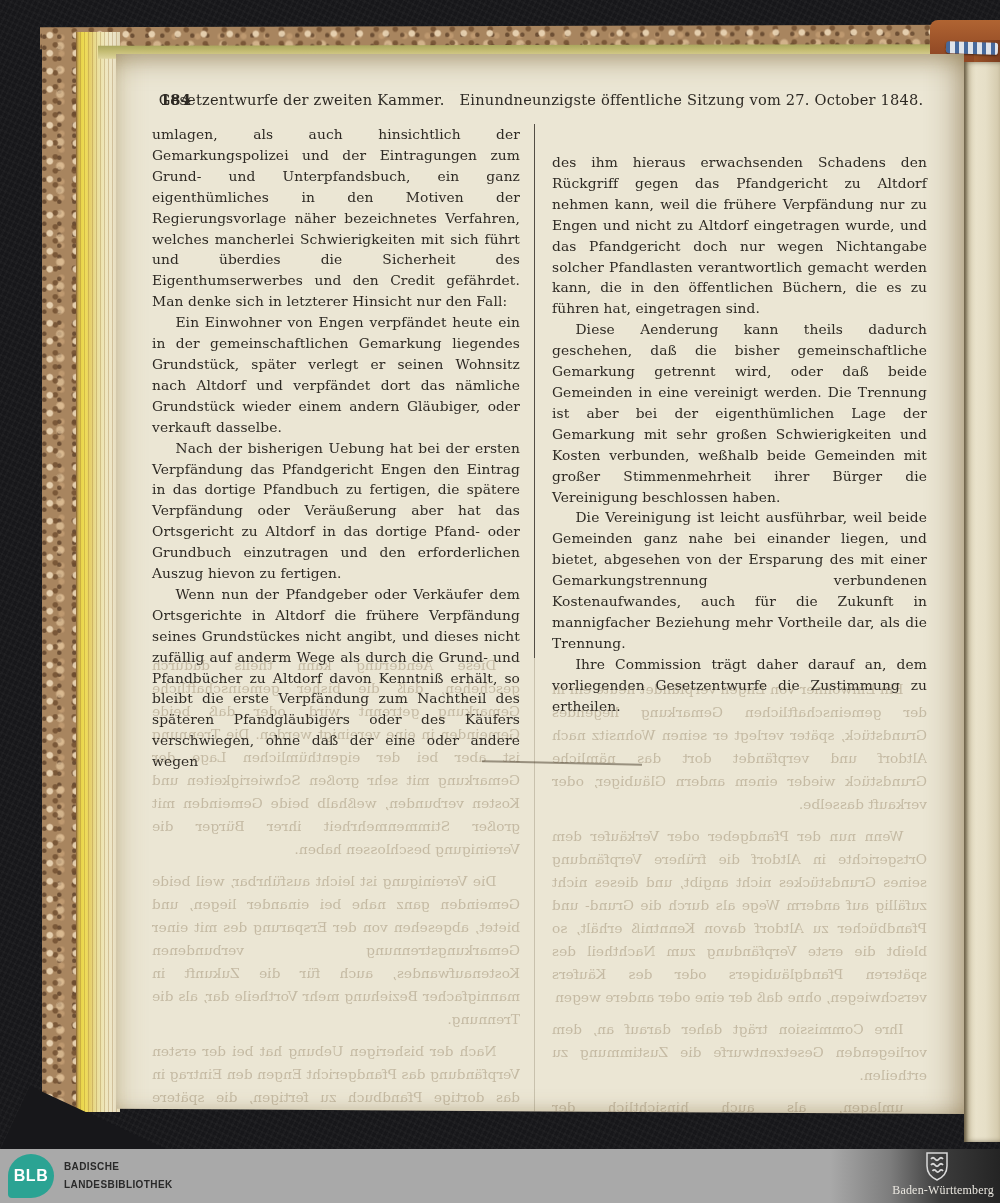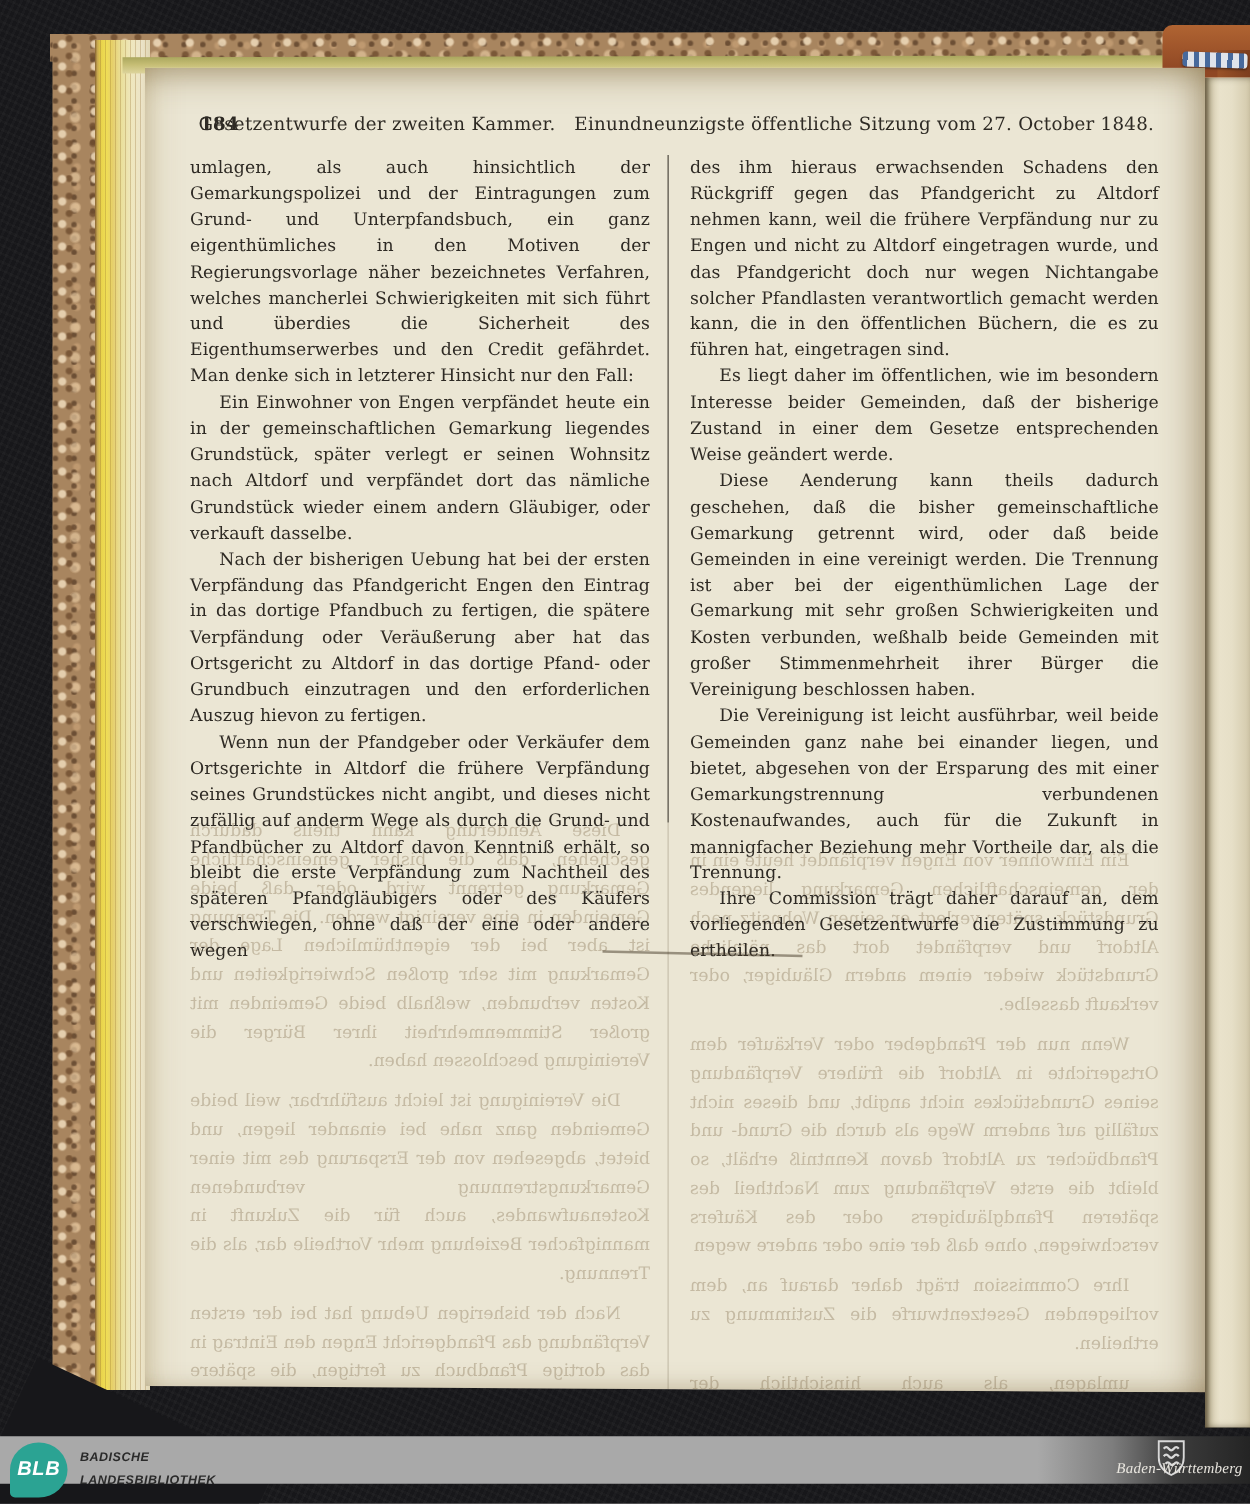--- a/index.html
+++ b/index.html
@@ -52,37 +52,37 @@
   
   .page-header{position:absolute;top:37px;left:36px;width:778px;display:flex;
     justify-content:center;gap:15px;font-size:14.6px;letter-spacing:.2px;white-space:nowrap;}
   .pagenum{position:absolute;left:8px;top:0;font-weight:700;}
   
   .col{position:absolute;top:70px;font-size:13.8px;line-height:20.9px;text-align:justify;
     letter-spacing:.1px;}
   .col p{margin:0;text-indent:1.7em;}
   .col p.first{text-indent:0;}
   .col-left{left:36px;width:368px;}
-  .col-right{left:436px;width:375px;}
+  .col-right{left:436px;width:375px;margin-top:28px;}
   .col-divider{position:absolute;left:418px;top:70px;width:1px;height:534px;background:rgba(45,40,32,.8);}
   .col-divider-faint{position:absolute;left:418px;top:604px;width:1px;height:468px;background:rgba(100,88,62,.26);}
   
   .bleed{position:absolute;overflow:hidden;transform:scaleX(-1);
     color:rgba(122,104,70,.34);filter:blur(.5px);
     font-size:13.8px;line-height:23px;text-align:justify;}
   .bleed p{margin:0 0 0;text-indent:1.7em;}
   .bleed p + p{margin-top:9px;}
   .bleed-left{left:36px;top:600px;width:368px;height:458px;}
   .bleed-right{left:436px;top:624px;width:375px;height:448px;}
   .crease{position:absolute;left:366px;top:708px;width:160px;height:2px;
     background:rgba(70,58,40,.5);transform:rotate(1.3deg);}
   
-  .footer-bar{position:absolute;left:0;top:1149px;width:1000px;height:38px;
+  .footer-bar{position:absolute;left:0;top:1149px;width:1000px;height:54px;
     background:linear-gradient(90deg,#a9a9a9 0,#a9a9a9 83%,#7d7d7d 89%,#3c3c3c 94%,#242424 100%);
-    font-family:"Liberation Sans","DejaVu Sans",sans-serif;font-style:italic;}
+    font-family:"Liberation Sans","DejaVu Sans",sans-serif;}
   .blb-logo{position:absolute;left:8px;top:5px;width:46px;height:44px;background:#2ba393;
     border-radius:50% 50% 50% 4px;display:flex;align-items:center;justify-content:center;
     color:#ffffff;font-weight:700;font-size:16px;letter-spacing:.5px;}
   .lib-name{position:absolute;left:64px;top:9px;font-weight:700;font-size:10px;
     line-height:17.5px;color:#2a2a2a;letter-spacing:.4px;}
   .coa{position:absolute;left:922px;top:2px;width:30px;height:32px;}
   .state-name{position:absolute;right:6px;bottom:5px;font-family:"Liberation Serif","DejaVu Serif",serif;
     font-size:12px;color:#e9e6df;letter-spacing:.2px;}
 </style>
 </head>
@@ -125,21 +125,20 @@
       <p>Ein Einwohner von Engen verpfändet heute ein in der gemeinschaftlichen Gemarkung liegendes Grundstück, später verlegt er seinen Wohnsitz nach Altdorf und verpfändet dort das nämliche Grundstück wieder einem andern Gläubiger, oder verkauft dasselbe.</p>
       <p>Nach der bisherigen Uebung hat bei der ersten Verpfändung das Pfandgericht Engen den Eintrag in das dortige Pfandbuch zu fertigen, die spätere Verpfändung oder Veräußerung aber hat das Ortsgericht zu Altdorf in das dortige Pfand- oder Grundbuch einzutragen und den erforderlichen Auszug hievon zu fertigen.</p>
       <p>Wenn nun der Pfandgeber oder Verkäufer dem Ortsgerichte in Altdorf die frühere Verpfändung seines Grundstückes nicht angibt, und dieses nicht zufällig auf anderm Wege als durch die Grund- und Pfandbücher zu Altdorf davon Kenntniß erhält, so bleibt die erste Verpfändung zum Nachtheil des späteren Pfandgläubigers oder des Käufers verschwiegen, ohne daß der eine oder andere wegen</p>
     </div>
 
     <div class="col-divider"></div>
     <div class="col-divider-faint"></div>
 
     <div class="col col-right">
       <p class="first">des ihm hieraus erwachsenden Schadens den Rückgriff gegen das Pfandgericht zu Altdorf nehmen kann, weil die frühere Verpfändung nur zu Engen und nicht zu Altdorf eingetragen wurde, und das Pfandgericht doch nur wegen Nichtangabe solcher Pfandlasten verantwortlich gemacht werden kann, die in den öffentlichen Büchern, die es zu führen hat, eingetragen sind.</p>
-      <p>Es liegt daher im öffentlichen, wie im besondern Interesse beider Gemeinden, daß der bisherige Zustand in einer dem Gesetze entsprechenden Weise geändert werde.</p>
       <p>Diese Aenderung kann theils dadurch geschehen, daß die bisher gemeinschaftliche Gemarkung getrennt wird, oder daß beide Gemeinden in eine vereinigt werden. Die Trennung ist aber bei der eigenthümlichen Lage der Gemarkung mit sehr großen Schwierigkeiten und Kosten verbunden, weßhalb beide Gemeinden mit großer Stimmenmehrheit ihrer Bürger die Vereinigung beschlossen haben.</p>
       <p>Die Vereinigung ist leicht ausführbar, weil beide Gemeinden ganz nahe bei einander liegen, und bietet, abgesehen von der Ersparung des mit einer Gemarkungstrennung verbundenen Kostenaufwandes, auch für die Zukunft in mannigfacher Beziehung mehr Vortheile dar, als die Trennung.</p>
       <p>Ihre Commission trägt daher darauf an, dem vorliegenden Gesetzentwurfe die Zustimmung zu ertheilen.</p>
     </div>
 
     <div class="crease"></div>
   </div>
 
   <div class="corner-cut"></div>
 

